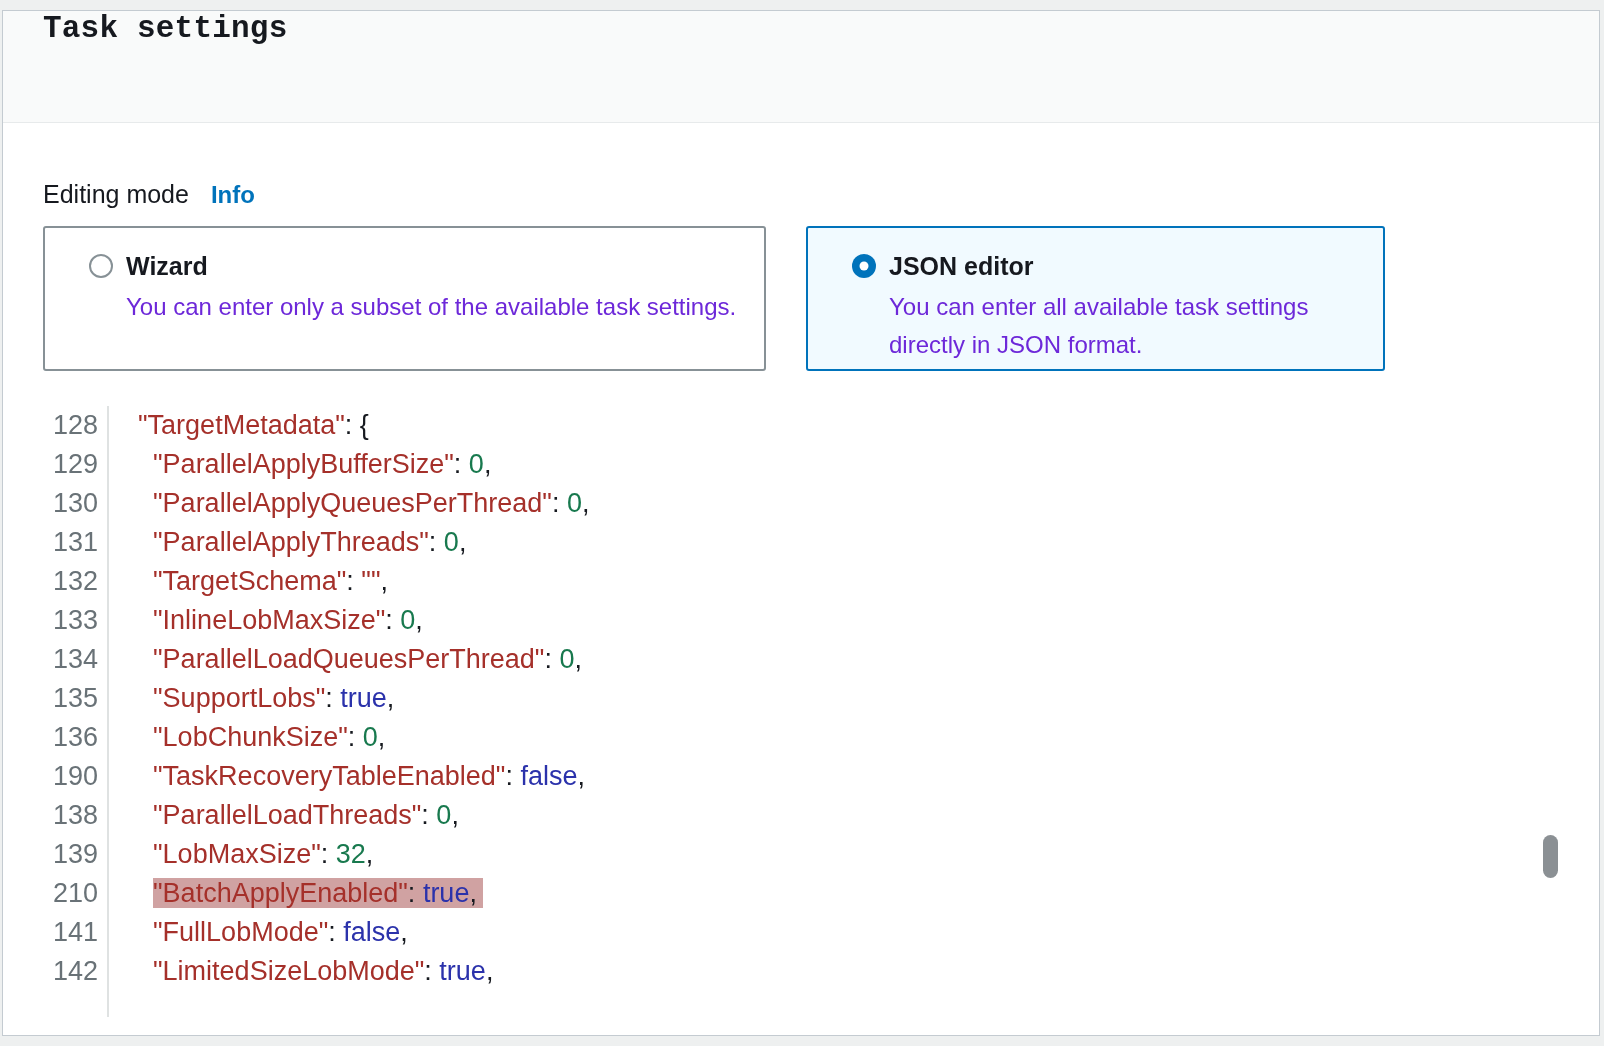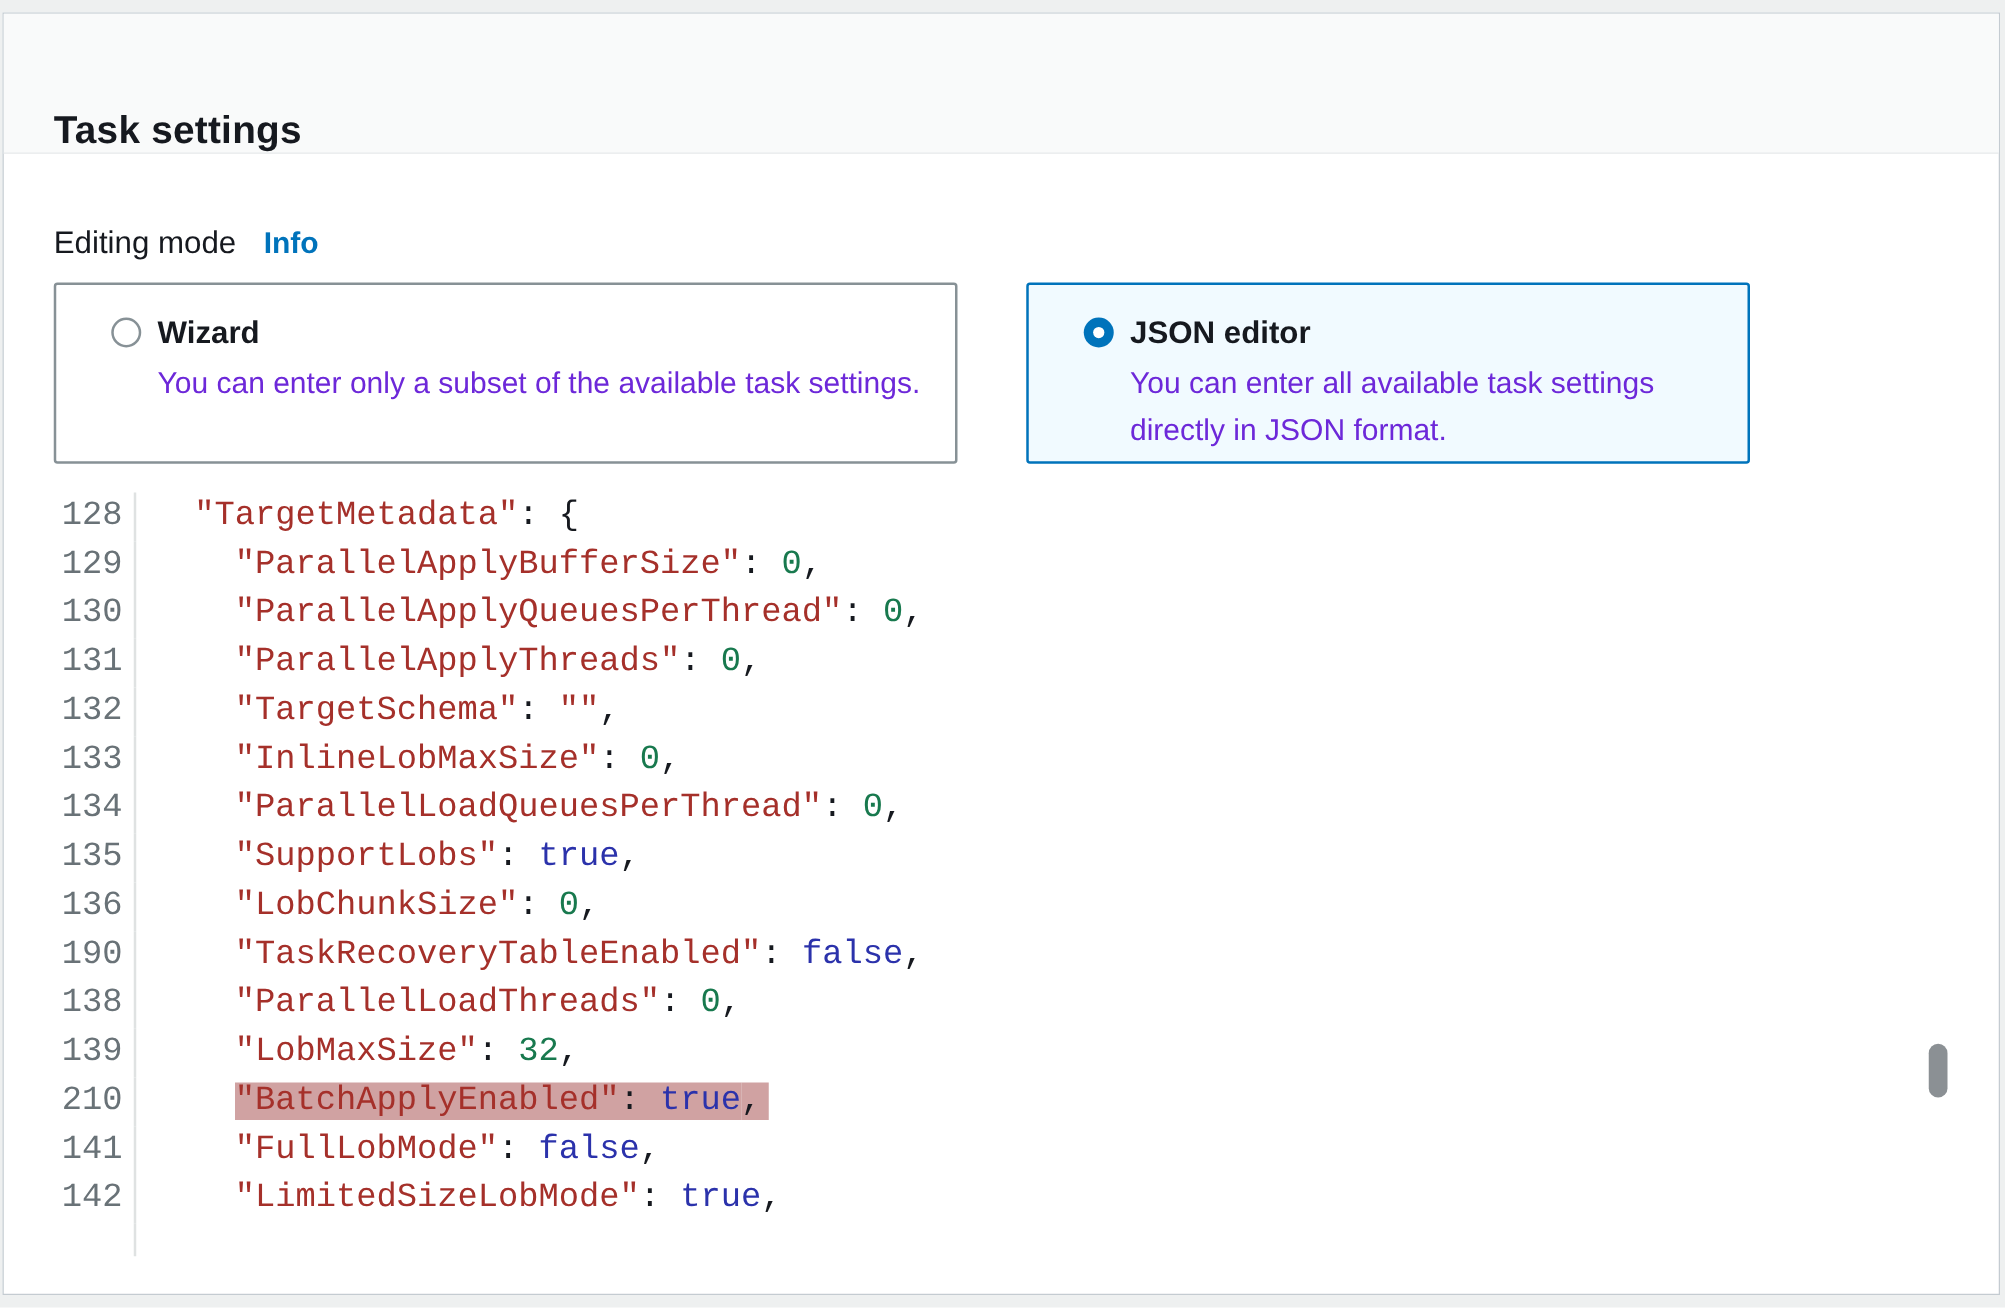--- a/index.html
+++ b/index.html
@@ -29,22 +29,23 @@
     margin:10px 4px 0 2px;
     height:1026px;
     background:#ffffff;
     border:1px solid var(--card-border);
   }
   .card-header{
     height:112px;
     background:#f9fafa;
     border-bottom:1px solid #e7eaeb;
     display:flex;
-    align-items:flex-end;
+    align-items:flex-start;
     padding:0 40px;
+    font-family:Liberation Mono, monospace;
   }
   .card-title{
     font-size:31px;
     font-weight:700;
     letter-spacing:0.2px;
   }
   .card-body{padding:0 40px;}
   .mode-row{
     margin-top:33px;
     display:flex;
@@ -55,21 +56,21 @@
     font-size:24px;
     font-weight:700;
     color:var(--accent);
     margin-left:22px;
     text-decoration:none;
     cursor:pointer;
   }
   .tiles{
     margin-top:17px;
     display:flex;
-    gap:55px;
+    gap:40px;
   }
   .tile{
     width:723px;
     height:145px;
     border:2px solid var(--tile-border);
     border-radius:3px;
     background:#ffffff;
     padding:22px 24px 0 44px;
     display:flex;
     align-items:flex-start;
@@ -109,22 +110,22 @@
     line-height:32px;
   }
   .tile-desc{
     margin-top:6px;
     font-size:24px;
     line-height:38px;
     color:#6d28d9;
     max-width:625px;
   }
   .editor{
-    margin-top:23px;
-    font-family:Liberation Mono, monospace;
+    margin-top:35px;
+    font-family:Liberation Sans, sans-serif;
     font-size:27px;
     line-height:39px;
   }
   .code-line{display:flex;}
   .gutter{
     flex:none;
     width:66px;
     padding-right:9px;
     text-align:right;
     color:var(--gutter);

